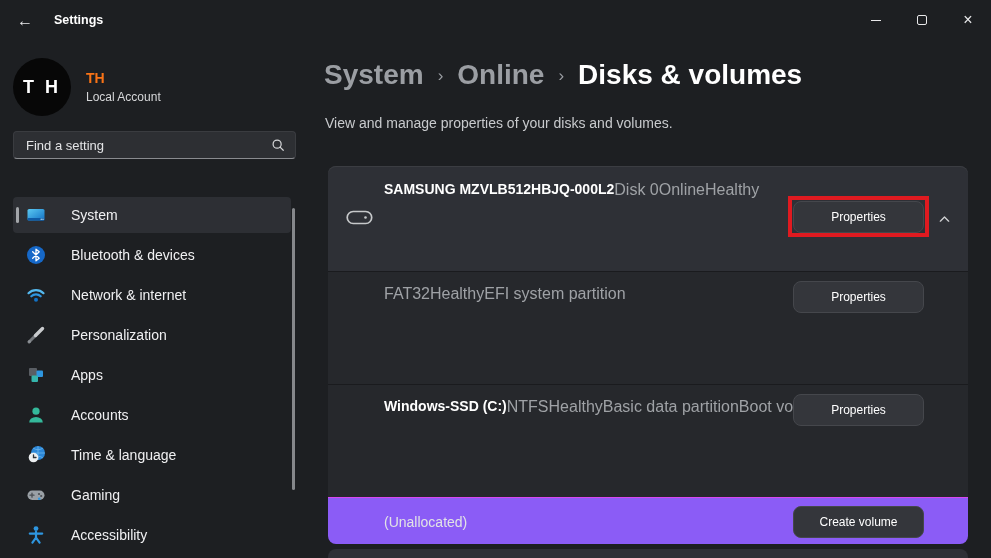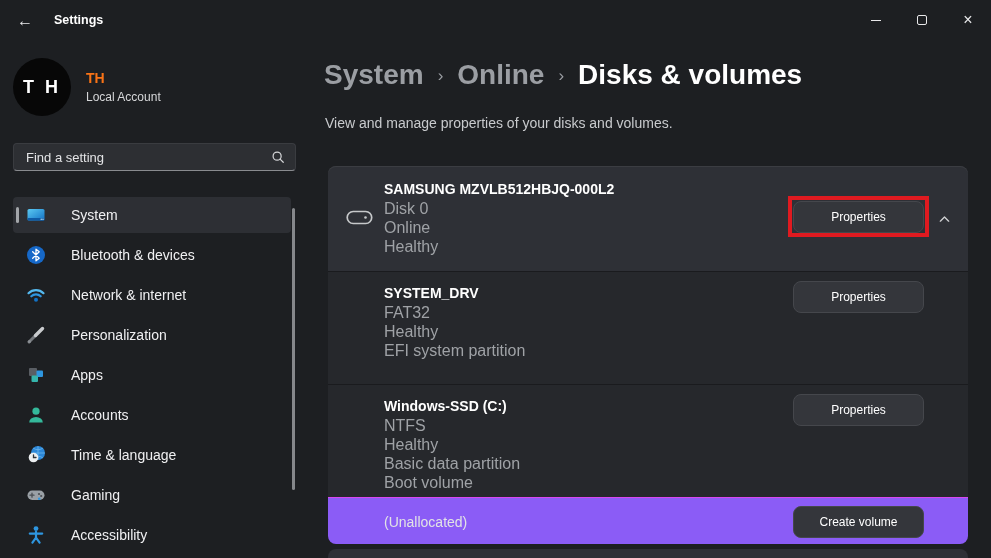--- a/index.html
+++ b/index.html
@@ -20,21 +20,21 @@
   .close-glyph { font-size:16px; line-height:1; }
 
   
   .account { position:absolute; left:13px; top:56px; width:290px; height:62px; display:flex; align-items:center; cursor:pointer; }
   .avatar { width:58px; height:58px; border-radius:50%; background:#070707; display:flex; align-items:center; justify-content:center;
             font-size:18px; font-weight:700; letter-spacing:3px; color:#fff; }
   .acct-text { margin-left:15px; display:flex; flex-direction:column; gap:4px; }
   .acct-name { font-size:14px; font-weight:700; color:#f97316; }
   .acct-type { font-size:12px; color:#d6d7d9; }
 
-  .searchbox { position:absolute; left:13px; top:143px; width:283px; height:28px; background:#2d2f33;
+  .searchbox { position:absolute; left:13px; top:131px; width:283px; height:28px; background:#2d2f33;
                border:1px solid #3a3c40; border-bottom:1px solid #898b8f; border-radius:4px;
                display:flex; align-items:center; }
   .searchbox input { flex:1; background:transparent; border:none; outline:none; color:#e9e9eb;
                      font-family:"Liberation Sans", sans-serif; font-size:13px; padding:0 8px 0 12px; }
   .searchbox input::placeholder { color:#e3e4e6; opacity:1; }
   .search-icon { margin-right:10px; display:flex; }
 
   .nav { position:absolute; left:0; top:197px; width:303px; }
   .nav-item { position:relative; margin:0 0 4px 13px; width:278px; height:36px; border-radius:4px;
               display:flex; align-items:center; cursor:pointer; }
@@ -53,21 +53,21 @@
   .page-desc { position:absolute; left:325px; top:115px; font-size:14px; color:#c8cacd; }
 
   .card { position:absolute; left:328px; top:166px; width:640px; }
   .row-disk { position:relative; height:105px; background:#2e3036; border-radius:8px 8px 0 0;
               box-shadow: inset 0 1px 0 #3b3d42; }
   .row-vol { position:relative; height:113px; background:#26282c; border-top:1px solid #1a1b1e; }
   .row-unalloc { position:relative; height:47px; background:#8b5cf6; border-top:1px solid #d946ef; border-radius:0 0 8px 8px; }
   .next-card { position:absolute; left:328px; top:549px; width:640px; height:12px; background:#2e3036; border-radius:8px 8px 0 0; }
 
   .disk-icon-wrap { position:absolute; left:18px; top:40px; }
-  .textblock { position:absolute; left:56px; top:14px; display:flex; flex-direction:column; }
+  .textblock { position:absolute; left:56px; top:14px; display:flex; flex-direction:row; }
   .row-vol .textblock { top:12px; }
   .tb-row-title { font-size:14px; font-weight:600; color:#ffffff; line-height:19px; }
   .tb-line { font-size:16px; color:#9fa2a6; line-height:19px; }
   .unalloc-label { position:absolute; left:56px; top:0; height:47px; display:flex; align-items:center;
                    font-size:14px; color:#e2e3e5; }
 
   .btn { position:absolute; width:131px; height:32px; background:#34363b; border:1px solid #45474c;
          border-radius:8px; color:#ffffff; font-size:12px; font-family:"Liberation Sans", sans-serif;
          display:flex; align-items:center; justify-content:center; cursor:pointer; }
   .row-disk .btn { left:465px; top:35px; }
@@ -261,21 +261,20 @@
       <div class="red-outline"></div>
       <span class="chevron-wrap">
         <svg width="15" height="15" viewBox="0 0 18 18">
             <path d="M4 11 L9 6 L14 11" fill="none" stroke="#d0d1d3" stroke-width="1.6" stroke-linecap="round" stroke-linejoin="round"></path>
           </svg>
       </span>
     </div>
 
     <div class="row-vol">
       <div class="textblock">
-        <span class="tb-row-title">SYSTEM_DRV</span>
         <span class="tb-line">FAT32</span>
         <span class="tb-line">Healthy</span>
         <span class="tb-line">EFI system partition</span>
       </div>
       <button class="btn">Properties</button>
     </div>
 
     <div class="row-vol">
       <div class="textblock">
         <span class="tb-row-title">Windows-SSD (C:)</span>

